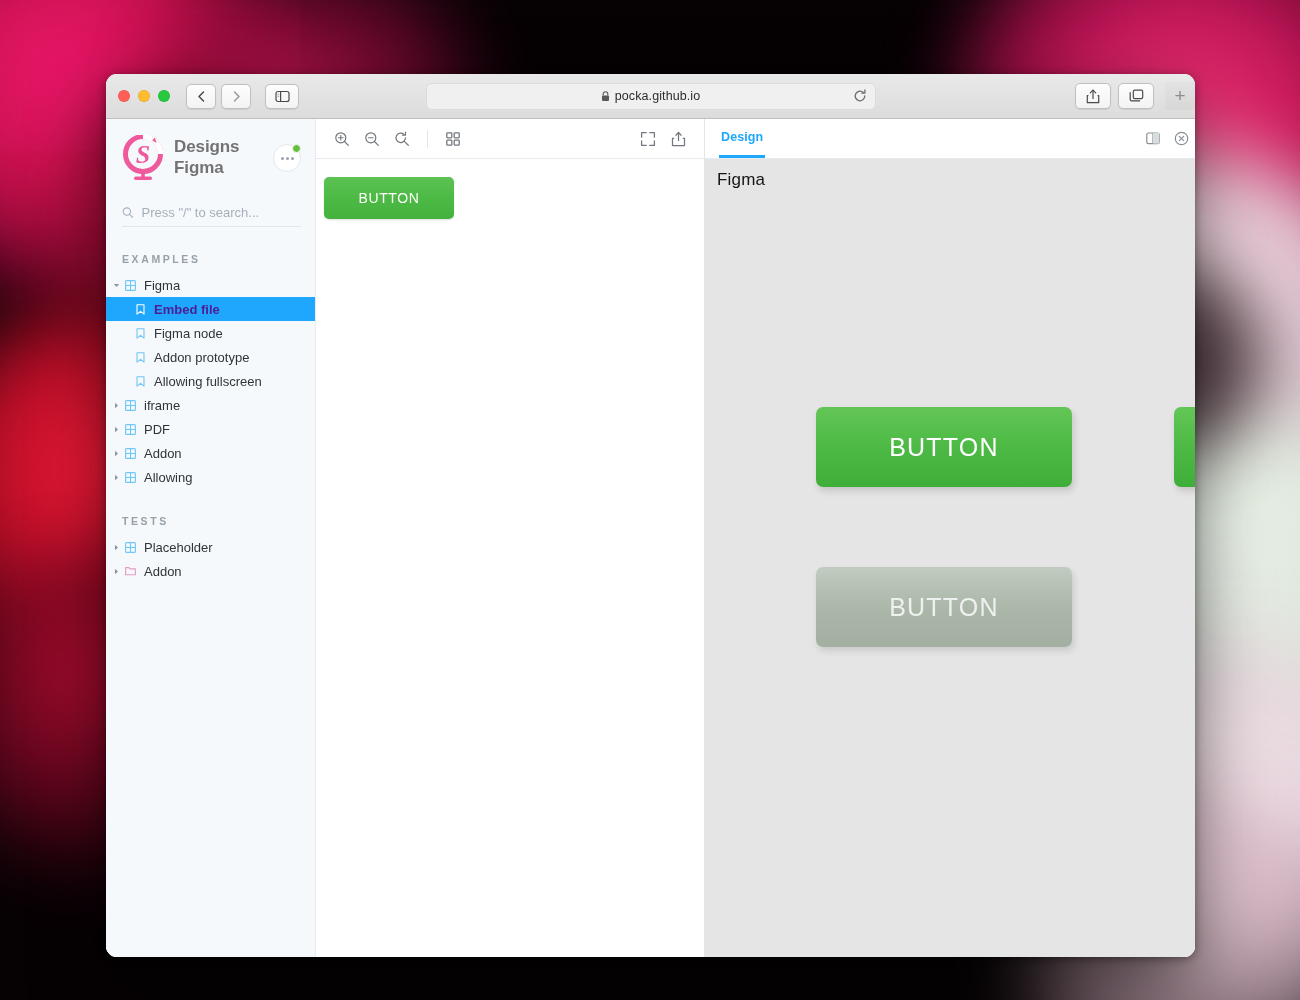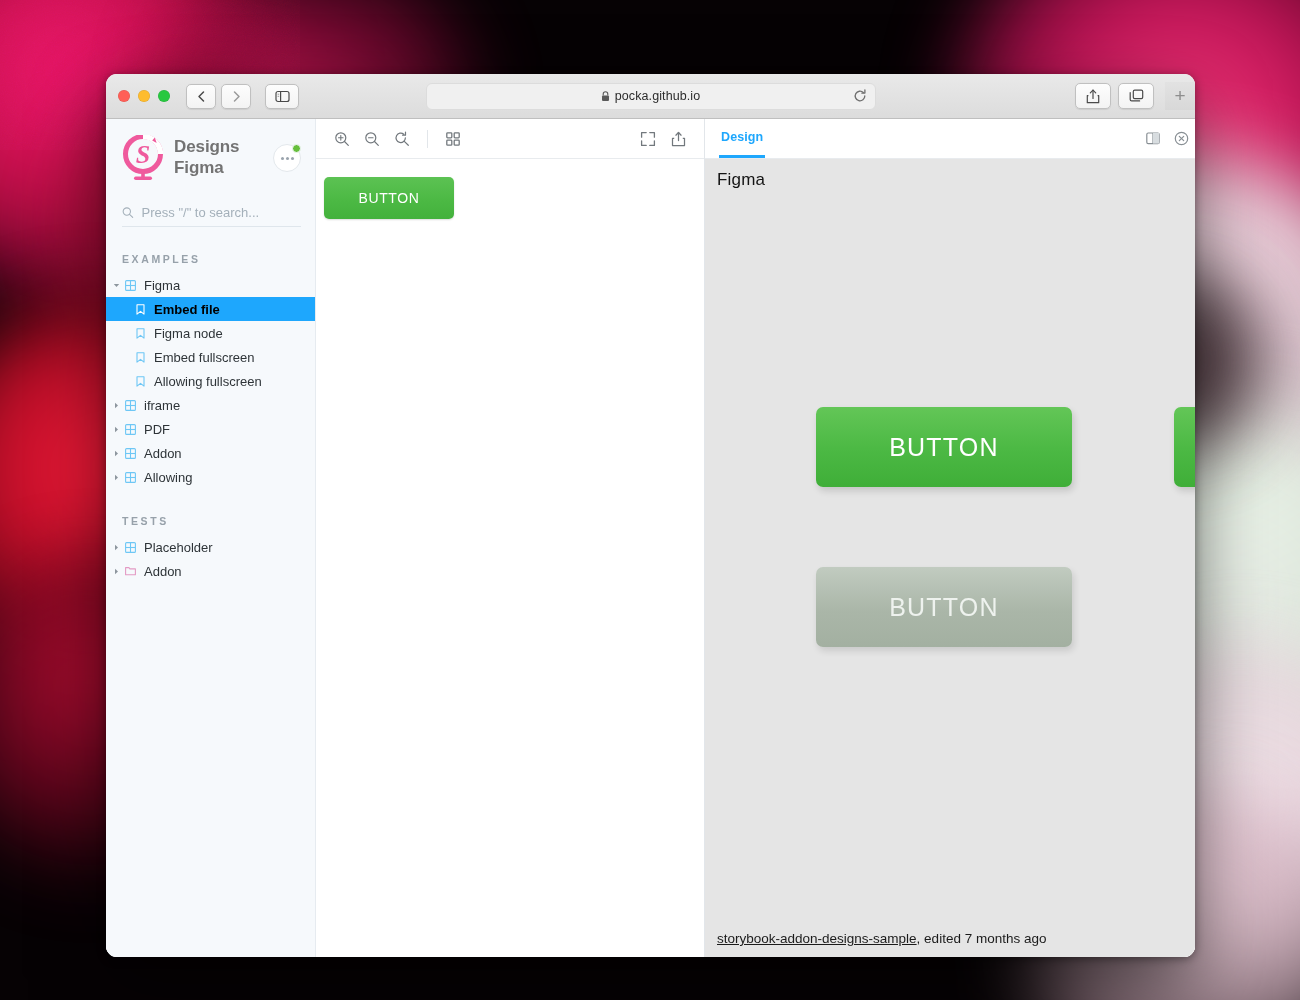--- a/index.html
+++ b/index.html
@@ -143,21 +143,21 @@
     font-size: 13px; color: #2e3438; position: relative;
   }
   .tree-item .caret {
     width: 12px; flex: none; display: flex; align-items: center; justify-content: center;
     color: #8d969e; font-size: 8px;
   }
   .tree-item .ico { width: 16px; flex: none; display: flex; align-items: center; justify-content: center; }
   .tree-item .lbl { margin-left: 6px; white-space: nowrap; }
   .depth0 { padding-left: 4px; }
   .depth1 { padding-left: 26px; }
-  .tree-item.selected { background: #1ea7fd; color: #000000; }
+  .tree-item.selected { background: #1ea7fd; color: #4c1d95; }
   .tree-item.selected .lbl { font-weight: 700; }
 
   
   #preview-col { flex: 1; display: flex; flex-direction: column; min-width: 0; border-right: 1px solid #e2e6ea; }
   #preview-toolbar {
     height: 40px; flex: none; border-bottom: 1px solid #e8ebee;
     display: flex; align-items: center; padding: 0 12px; gap: 2px; background: #fff;
   }
   .tbtn {
     width: 28px; height: 28px; display: flex; align-items: center; justify-content: center;
@@ -382,21 +382,21 @@
           </span>
           <span class="lbl">Figma node</span>
         </div>
 
         <div class="tree-item depth1">
           <span class="ico">
             <svg width="9" height="11" viewBox="0 0 9 11">
               <path d="M1 .7h7v9.4L4.5 7.4 1 10.1z" fill="none" stroke="#6ec7f5" stroke-width="1.1" stroke-linejoin="round"></path>
             </svg>
           </span>
-          <span class="lbl">Embed fullscreen</span>
+          <span class="lbl">Addon prototype</span>
         </div>
 
         <div class="tree-item depth1">
           <span class="ico">
             <svg width="9" height="11" viewBox="0 0 9 11">
               <path d="M1 .7h7v9.4L4.5 7.4 1 10.1z" fill="none" stroke="#6ec7f5" stroke-width="1.1" stroke-linejoin="round"></path>
             </svg>
           </span>
           <span class="lbl">Allowing fullscreen</span>
         </div>
@@ -574,20 +574,17 @@
 
       <div id="figma-frame">
         <div id="figma-title">Figma</div>
 
         <div class="fig-btn" id="fig-btn-primary">BUTTON</div>
 
         <div class="fig-btn" id="fig-btn-disabled">BUTTON</div>
 
         <div class="fig-btn" id="fig-btn-clipped"></div>
 
-        <div id="figma-footer">
-          <a href="#">storybook-addon-designs-sample</a><span>, edited 7 months ago</span>
-        </div>
       </div>
     </div>
 
   </div>
 </div>
 
 </body></html>

